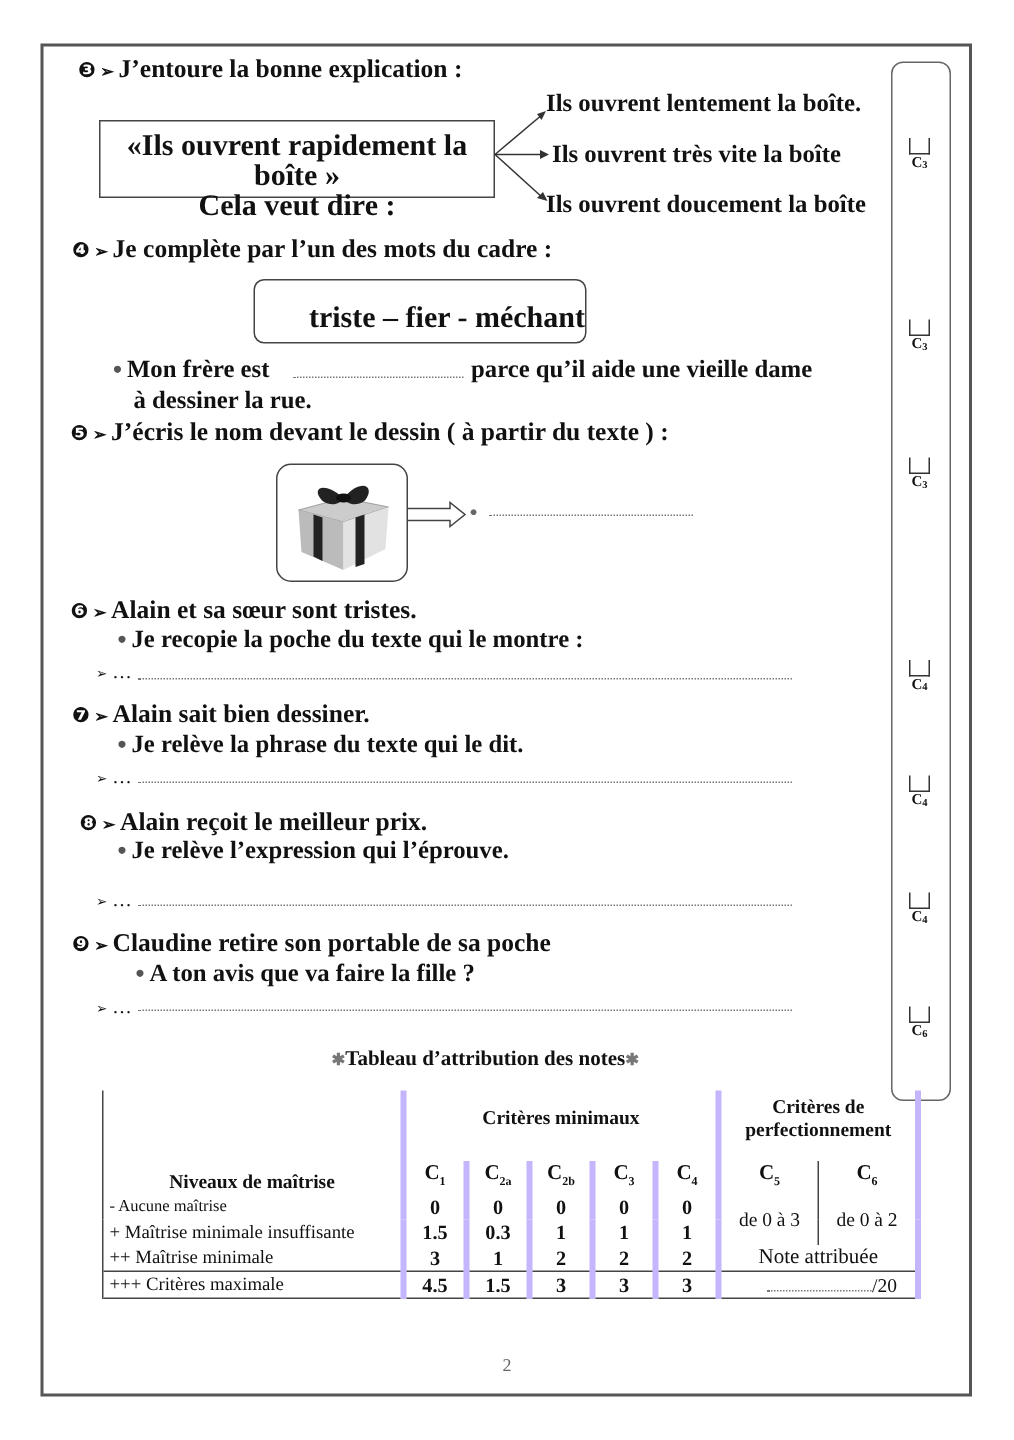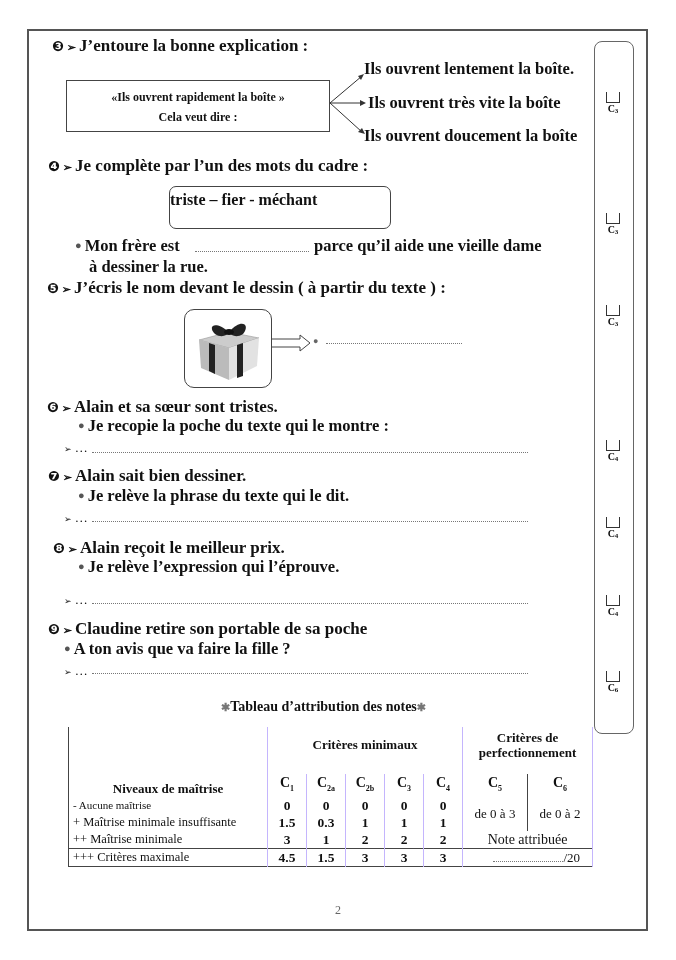--- a/index.html
+++ b/index.html
@@ -18,55 +18,55 @@
   .rbox { position:absolute; border:1px solid #444; box-sizing:border-box; }
   .margin-col { position:absolute; left:594px; top:41px; width:40px; height:693px;
                 border:1.5px solid #666; border-radius:8px; box-sizing:border-box; }
   .markbox { position:absolute; left:606px; width:14px; }
   .markbox .sq { width:14px; height:11px; border-left:1px solid #333; border-right:1px solid #333; border-bottom:1px solid #333; box-sizing:border-box; }
   .markbox .lbl { font-size:10px; font-weight:bold; text-align:center; margin-top:0px; line-height:11px; }
   .markbox .lbl sub { font-size:7px; vertical-align:-1px; }
   table.grades { position:absolute; left:68px; top:727px; border-collapse:collapse; font-size:13px; }
   table.grades td { padding:0 4px; text-align:center; line-height:17px; }
   .vl { border-left:1px solid #444; }
-  .vr { border-right:1px solid #c4b5fd; }
+  .vr { border-right:4px solid #c4b5fd; }
   .bold { font-weight:bold;text-align:center; }
   .left { text-align:left !important; }
 </style>
 </head>
 <body>
 
 <div class="page-border"></div>
 
 <div class="abs q-title" style="left:52px;top:36px;">
   <span class="q-num">❸</span><span class="arrowh">➢</span><span>J’entoure la bonne explication :</span>
 </div>
 <div class="rbox" style="left:66px;top:80px;width:264px;height:52px;">
-  <div class="txt" style="text-align:center;margin-top:6px;line-height:20px;font-size:12px;">
+  <div class="txt" style="text-align:center;margin-top:6px;line-height:20px;font-size:20px;">
     <span>«Ils ouvrent </span><b>rapidement</b><span> la boîte »</span><br>
     <span>Cela veut dire :</span>
   </div>
 </div>
 <svg class="abs" style="left:328px;top:70px;" width="40" height="70">
   <line x1="2" y1="33" x2="34" y2="6" stroke="#333" stroke-width="1"></line>
   <polygon points="36,4 30,6 33,10" fill="#333"></polygon>
   <line x1="2" y1="33" x2="34" y2="33" stroke="#333" stroke-width="1"></line>
   <polygon points="38,33 32,30 32,36" fill="#333"></polygon>
   <line x1="2" y1="33" x2="34" y2="62" stroke="#333" stroke-width="1"></line>
   <polygon points="37,64 30,62 34,58" fill="#333"></polygon>
 </svg>
 <div class="abs txt" style="left:364px;top:59px;">Ils ouvrent lentement la boîte.</div>
 <div class="abs txt" style="left:368px;top:93px;">Ils ouvrent très vite la boîte</div>
 <div class="abs txt" style="left:364px;top:126px;">Ils ouvrent doucement la boîte</div>
 
 <div class="abs q-title" style="left:48px;top:156px;">
   <span class="q-num">❹</span><span class="arrowh">➢</span><span>Je complète par l’un des mots du cadre :</span>
 </div>
 <div class="rbox" style="left:169px;top:186px;width:222px;height:43px;border-radius:7px;">
-  <div class="txt" style="text-align:left;margin-top:4px;font-size:16px;">triste – fier - méchant</div>
+  <div class="txt" style="text-align:right;margin-top:14px;font-size:20px;">triste – fier - méchant</div>
 </div>
 <div class="abs txt" style="left:75px;top:236px;">
   <span class="bul">●</span><span>Mon frère est</span>
 </div>
 <div class="dotline" style="left:195px;top:251px;width:114px;"></div>
 <div class="abs txt" style="left:314px;top:236px;">parce qu’il aide une vieille dame</div>
 <div class="abs txt" style="left:89px;top:257px;">à dessiner la rue.</div>
 
 <div class="abs q-title" style="left:47px;top:278px;">
   <span class="q-num">❺</span><span class="arrowh">➢</span><span>J’écris le nom devant le dessin ( à partir du texte ) :</span>
@@ -112,21 +112,21 @@
 </div>
 <div class="abs txt" style="left:78px;top:557px;">
   <span class="bul">●</span><span>Je relève l’expression qui l’éprouve.</span>
 </div>
 <div class="answer-row" style="left:64px;top:592px;"><span style="font-size:9px;">➢</span> <span>…</span></div>
 <div class="dotline" style="left:92px;top:603px;width:436px;"></div>
 
 <div class="abs q-title" style="left:48px;top:619px;">
   <span class="q-num">❾</span><span class="arrowh">➢</span><span>Claudine retire son portable de sa poche</span>
 </div>
-<div class="abs txt" style="left:64px;top:639px;">
+<div class="abs txt" style="left:90px;top:639px;">
   <span class="bul">●</span><span>A ton avis que va faire la fille ?</span>
 </div>
 <div class="answer-row" style="left:64px;top:663px;"><span style="font-size:9px;">➢</span> <span>…</span></div>
 <div class="dotline" style="left:92px;top:673px;width:436px;"></div>
 
 <div class="margin-col"></div>
 <div id="marks">
     <div class="markbox" style="top: 92px;">
       <div class="sq"></div>
       <div class="lbl"><span>C</span><sub>3</sub></div>

